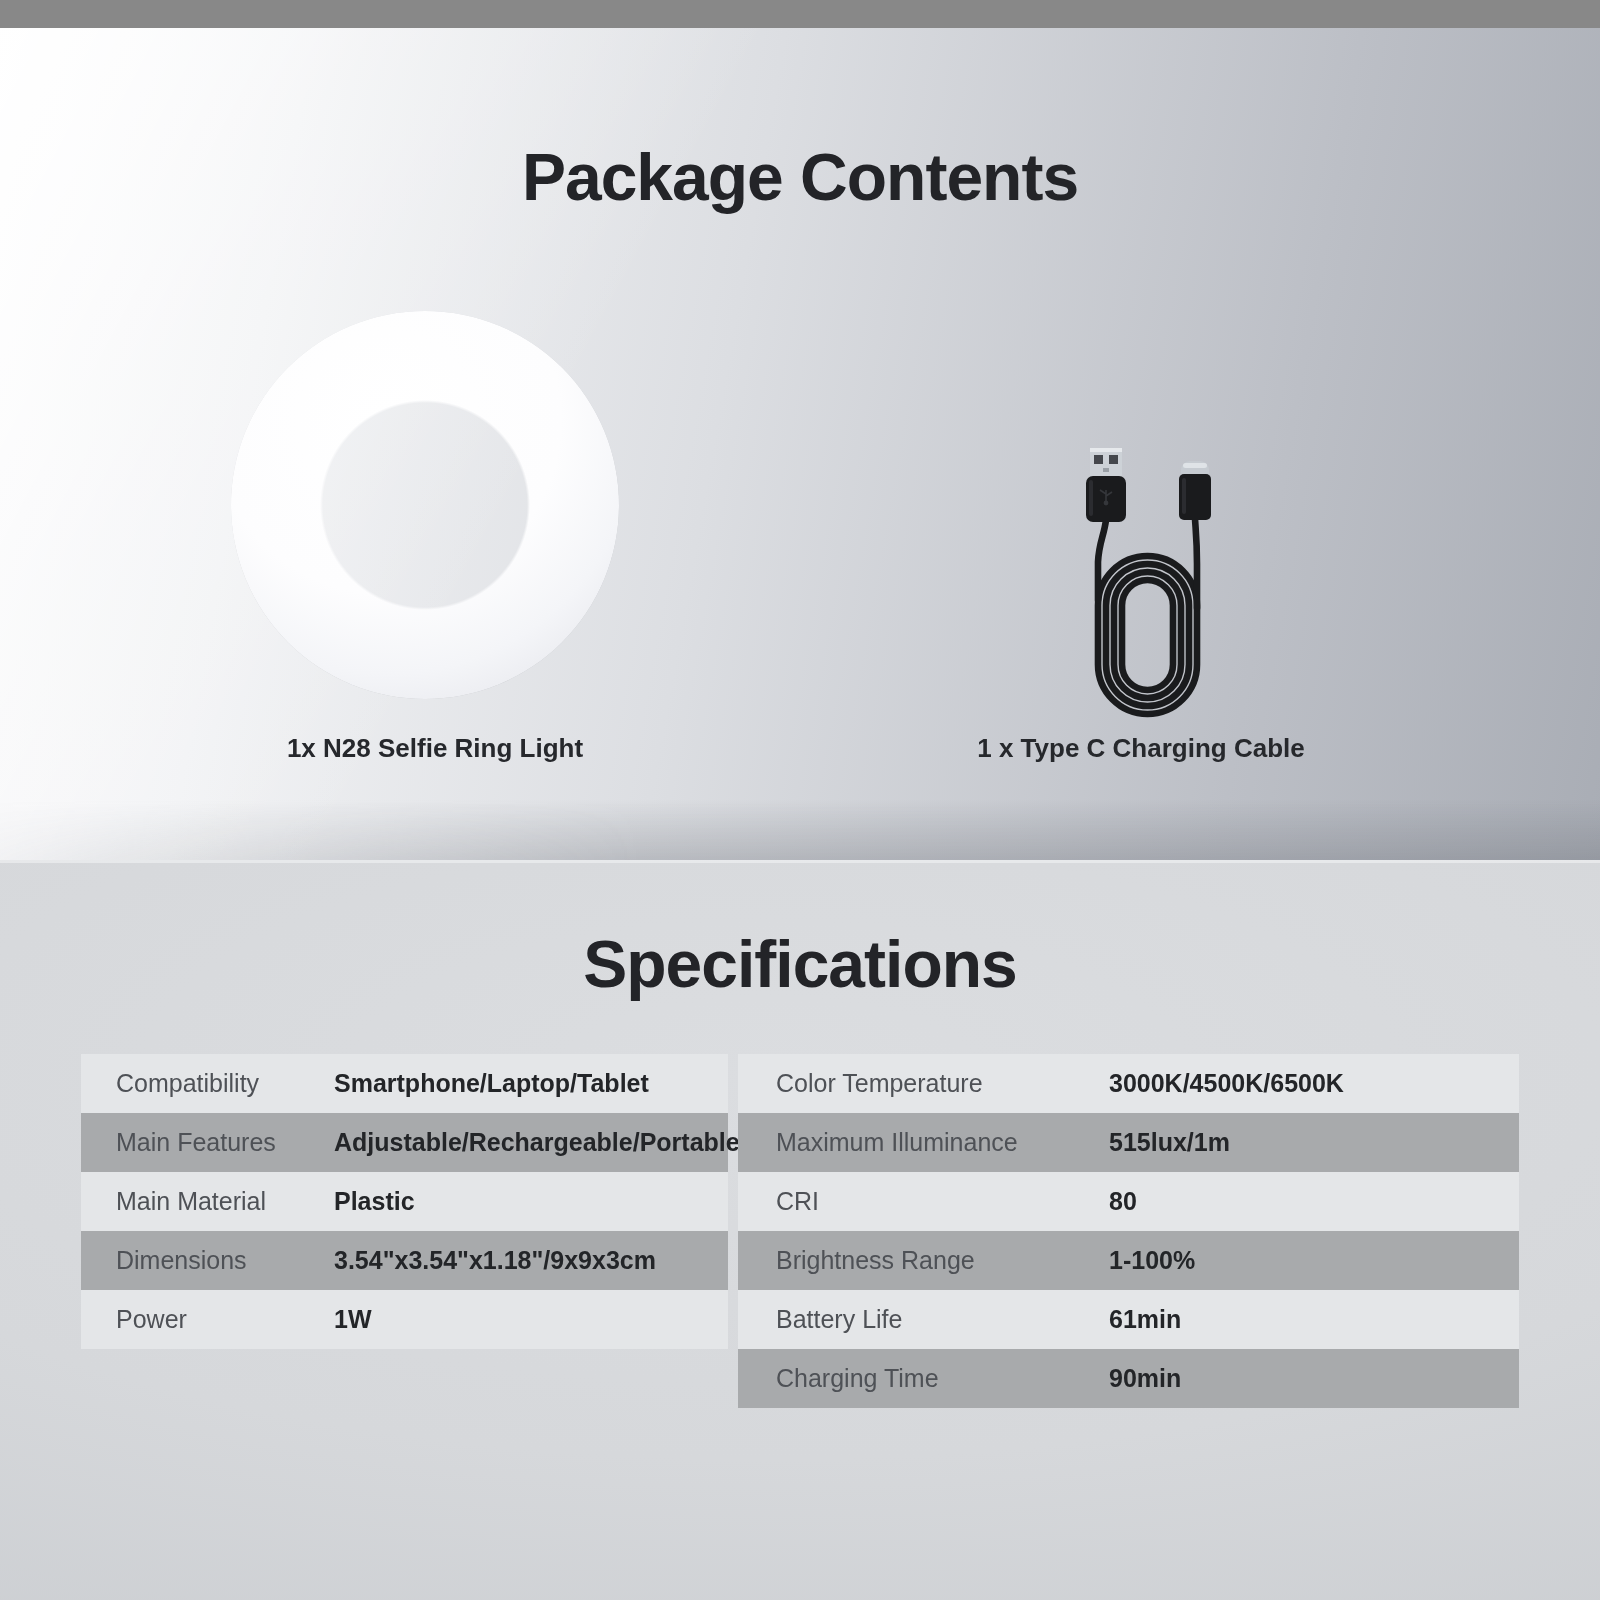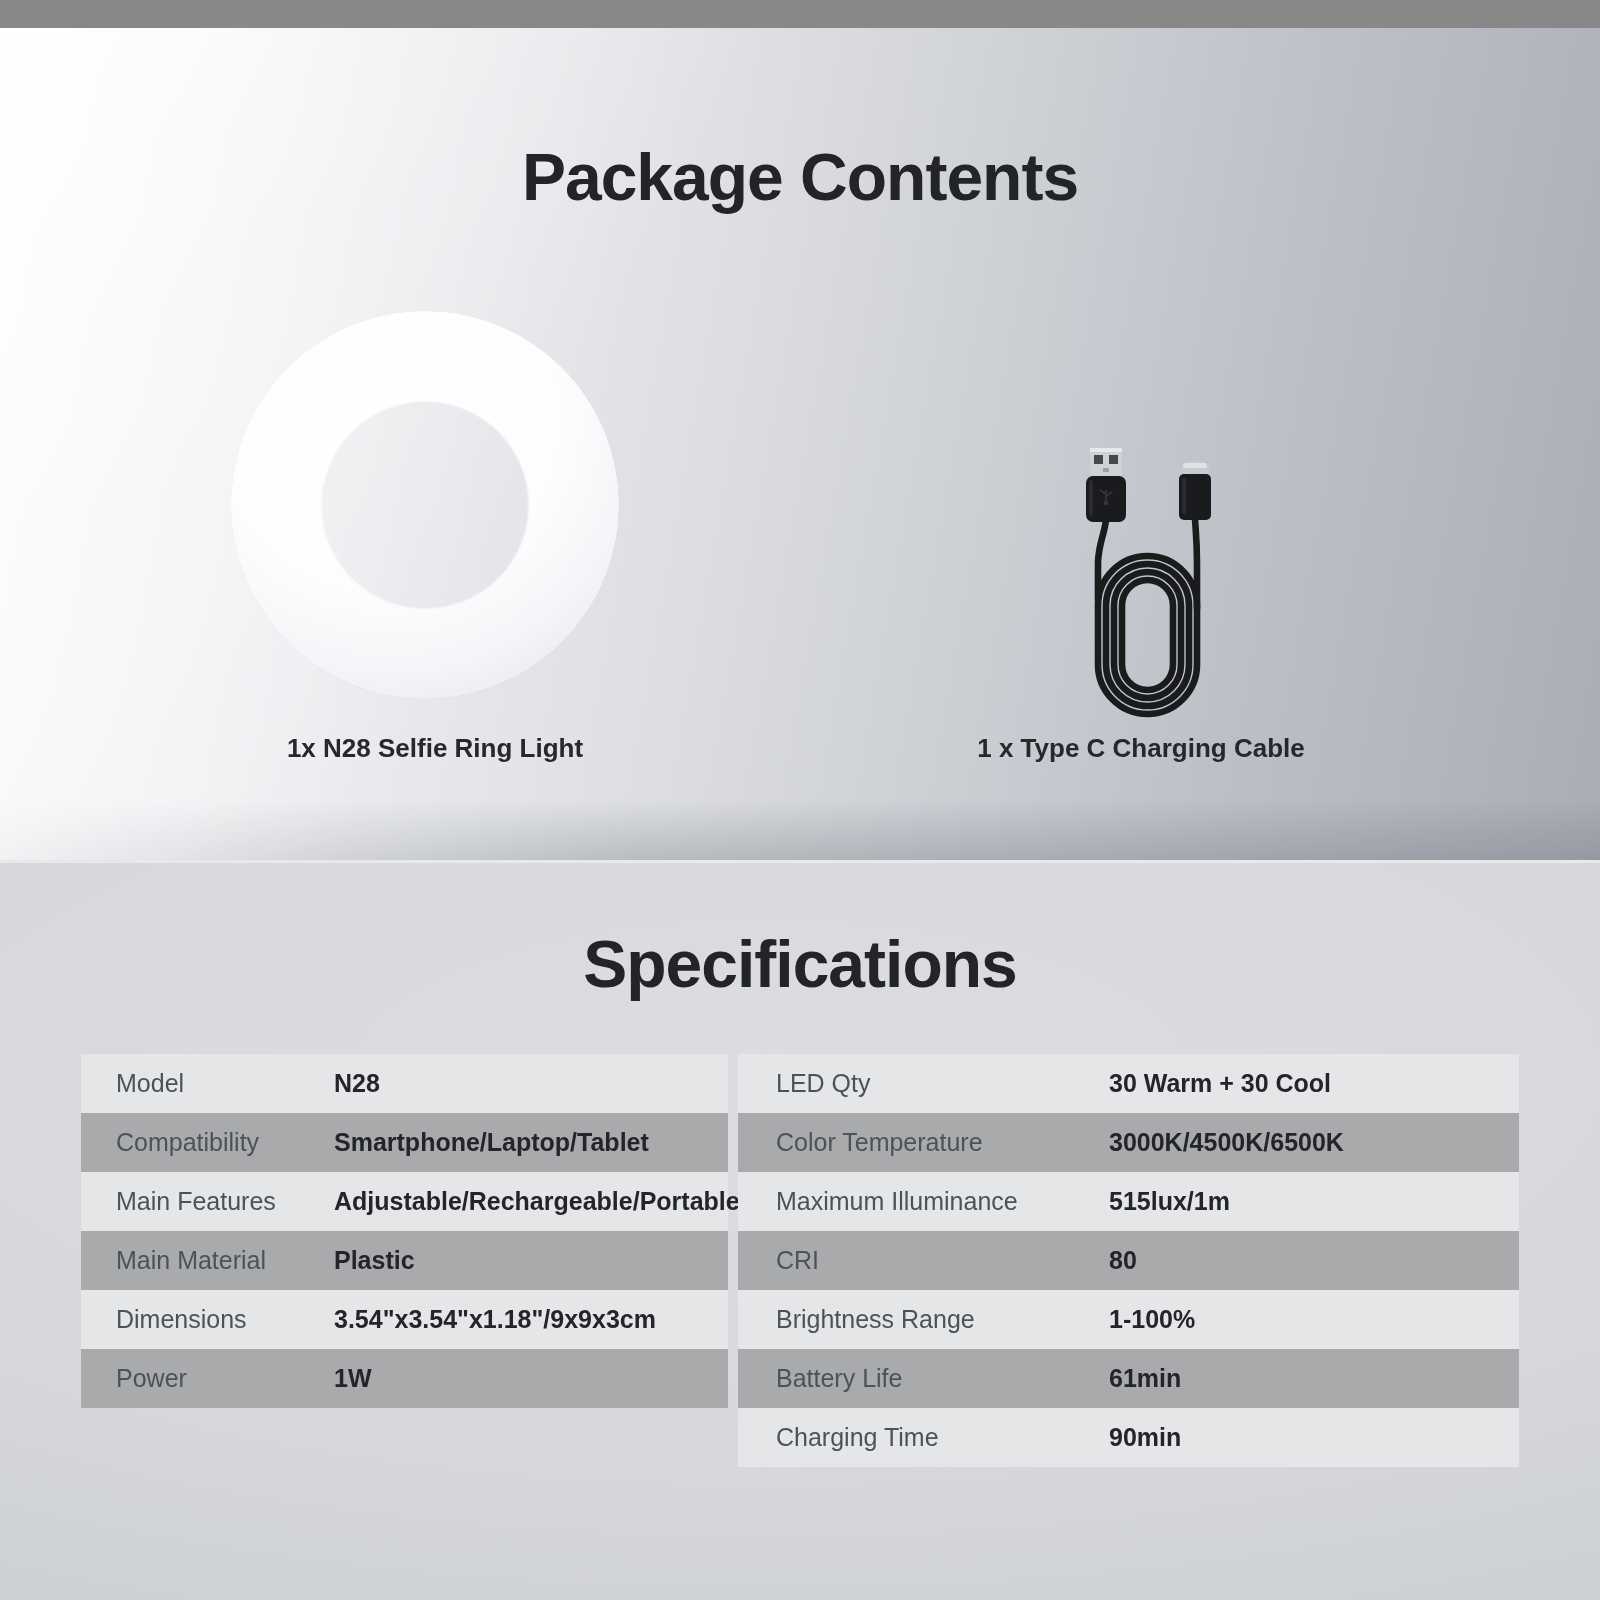--- a/index.html
+++ b/index.html
@@ -122,24 +122,20 @@
 
   <div id="caption-ring" class="item-caption">1x N28 Selfie Ring Light</div>
   <div id="caption-cable" class="item-caption">1 x Type C Charging Cable</div>
 
   <div id="spec-title" class="big-title">Specifications</div>
 
   <div class="spec-wrap">
 
     <div class="spec-table left">
       <div class="spec-row">
-        <span class="spec-label">Model</span>
-        <span class="spec-value">N28</span>
-      </div>
-      <div class="spec-row">
         <span class="spec-label">Compatibility</span>
         <span class="spec-value">Smartphone/Laptop/Tablet</span>
       </div>
       <div class="spec-row">
         <span class="spec-label">Main Features</span>
         <span class="spec-value">Adjustable/Rechargeable/Portable</span>
       </div>
       <div class="spec-row">
         <span class="spec-label">Main Material</span>
         <span class="spec-value">Plastic</span>
@@ -148,24 +144,20 @@
         <span class="spec-label">Dimensions</span>
         <span class="spec-value">3.54"x3.54"x1.18"/9x9x3cm</span>
       </div>
       <div class="spec-row">
         <span class="spec-label">Power</span>
         <span class="spec-value">1W</span>
       </div>
     </div>
 
     <div class="spec-table right">
-      <div class="spec-row">
-        <span class="spec-label">LED Qty</span>
-        <span class="spec-value">30 Warm + 30 Cool</span>
-      </div>
       <div class="spec-row">
         <span class="spec-label">Color Temperature</span>
         <span class="spec-value">3000K/4500K/6500K</span>
       </div>
       <div class="spec-row">
         <span class="spec-label">Maximum Illuminance</span>
         <span class="spec-value">515lux/1m</span>
       </div>
       <div class="spec-row">
         <span class="spec-label">CRI</span>

